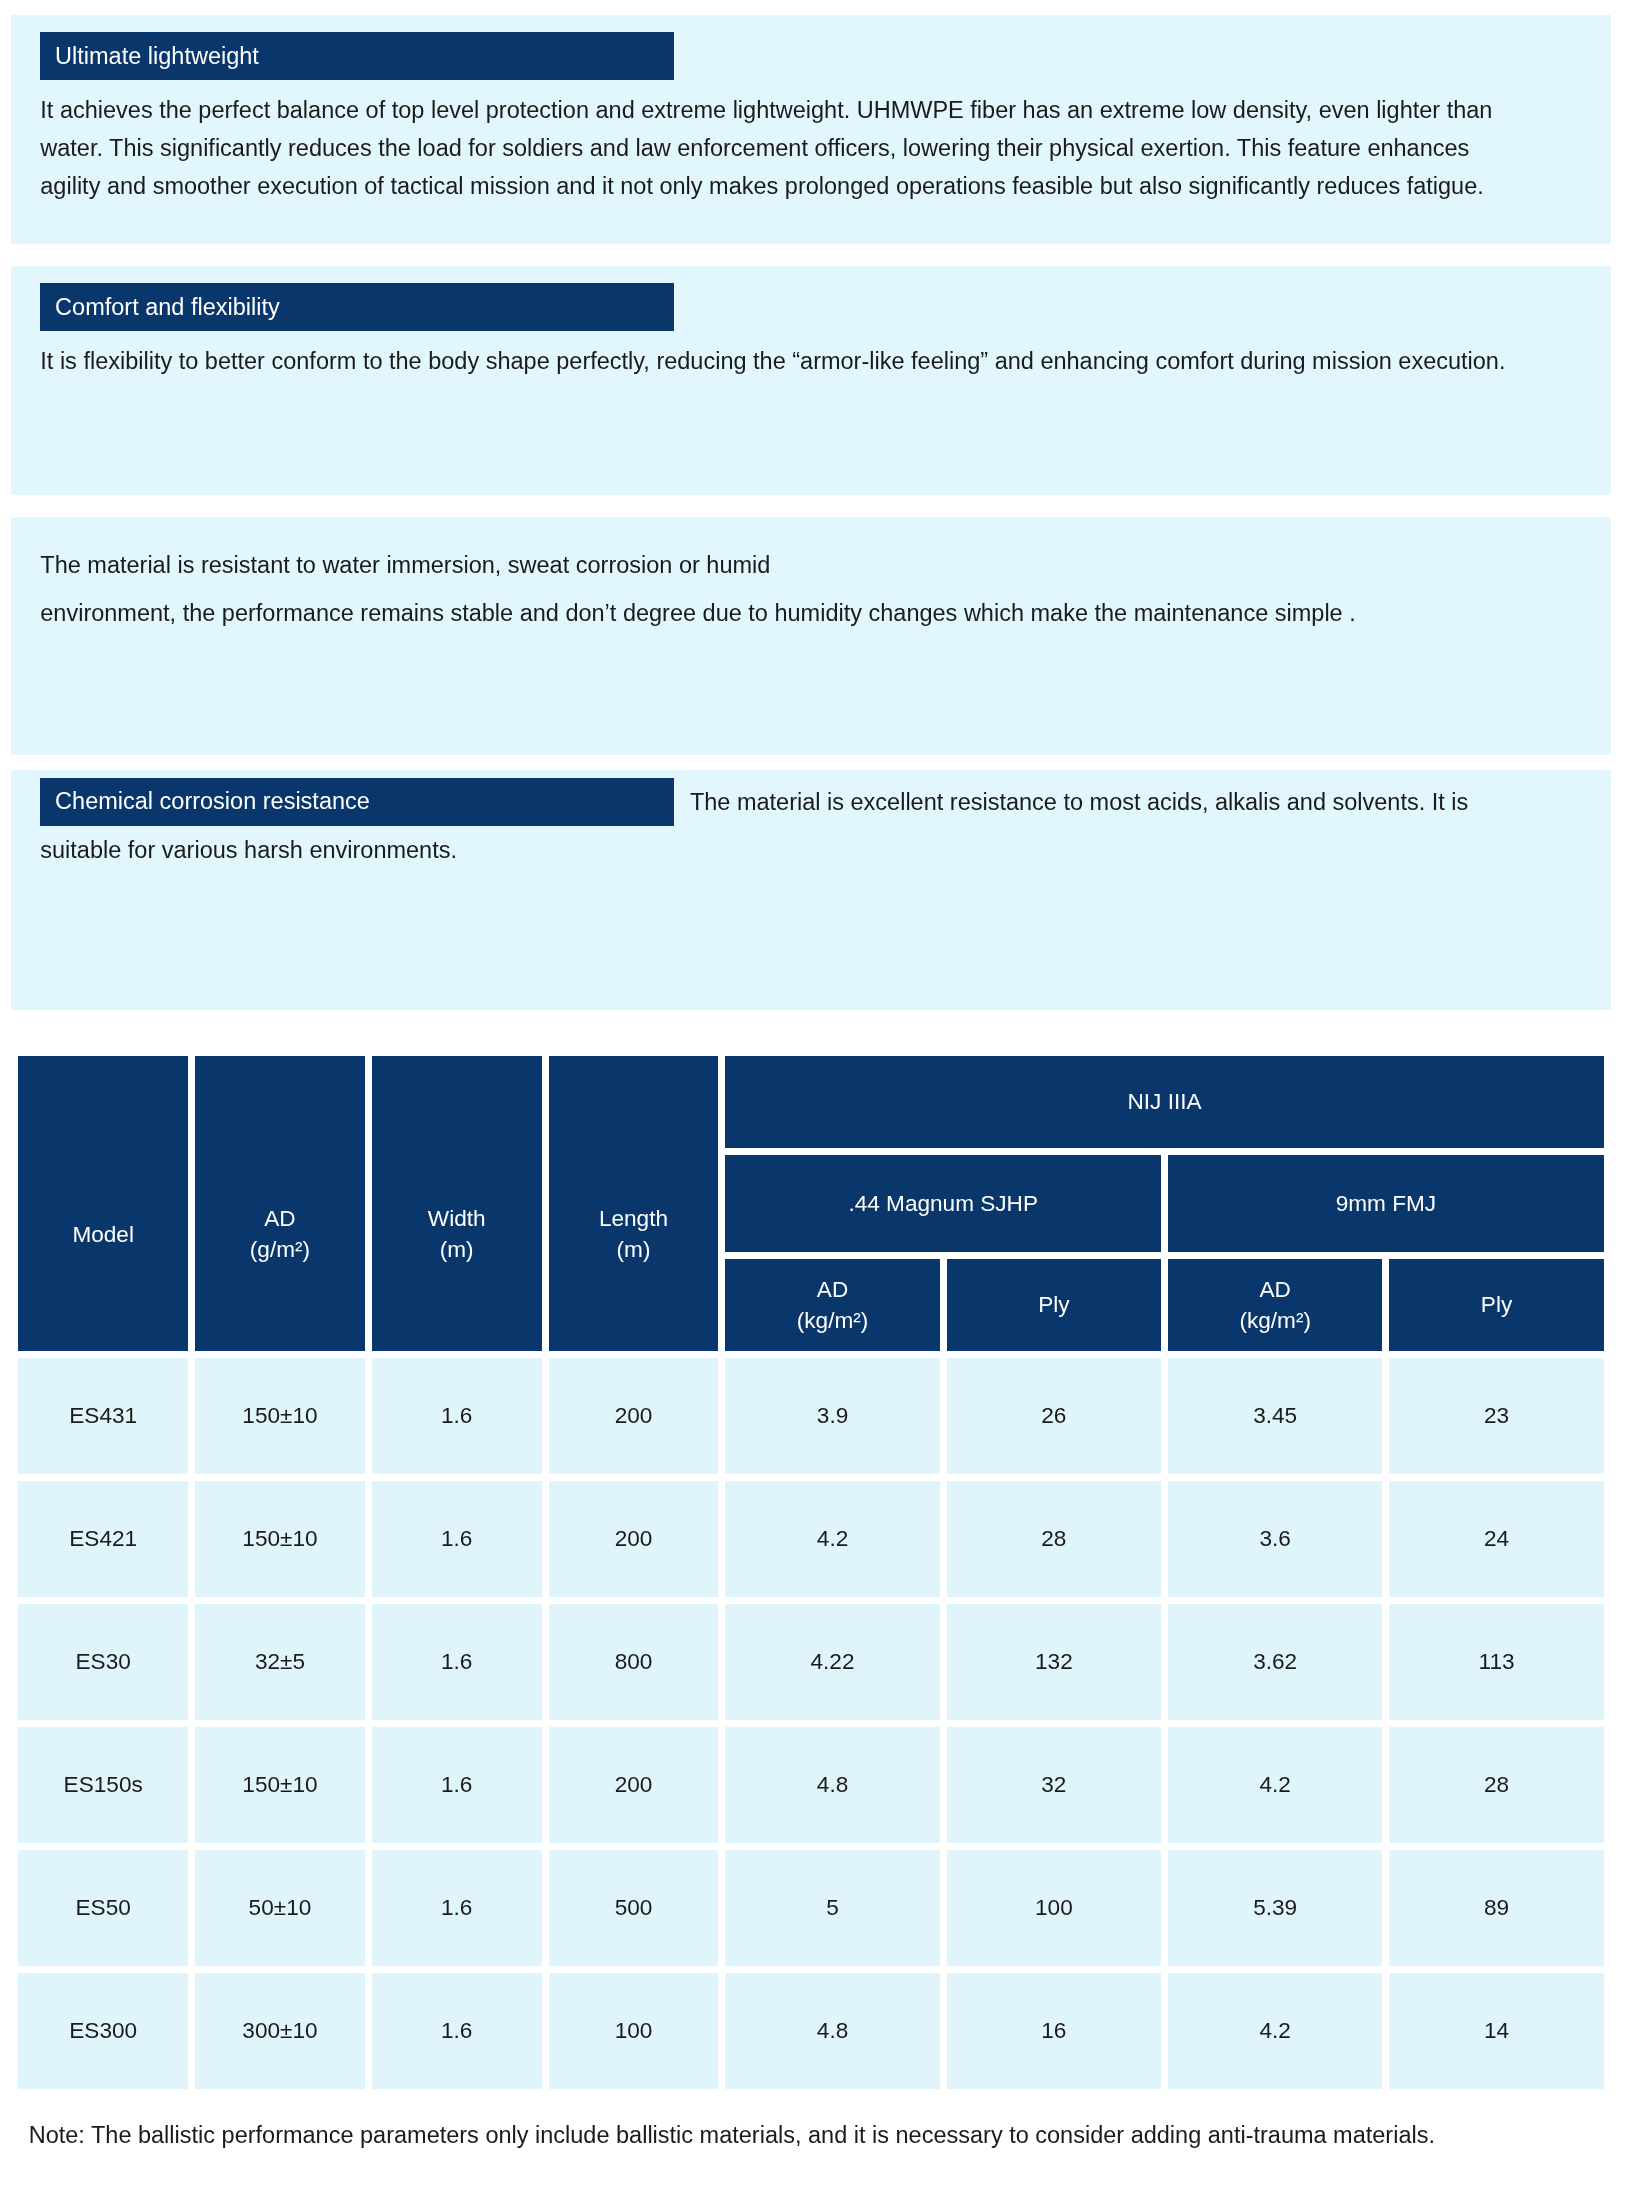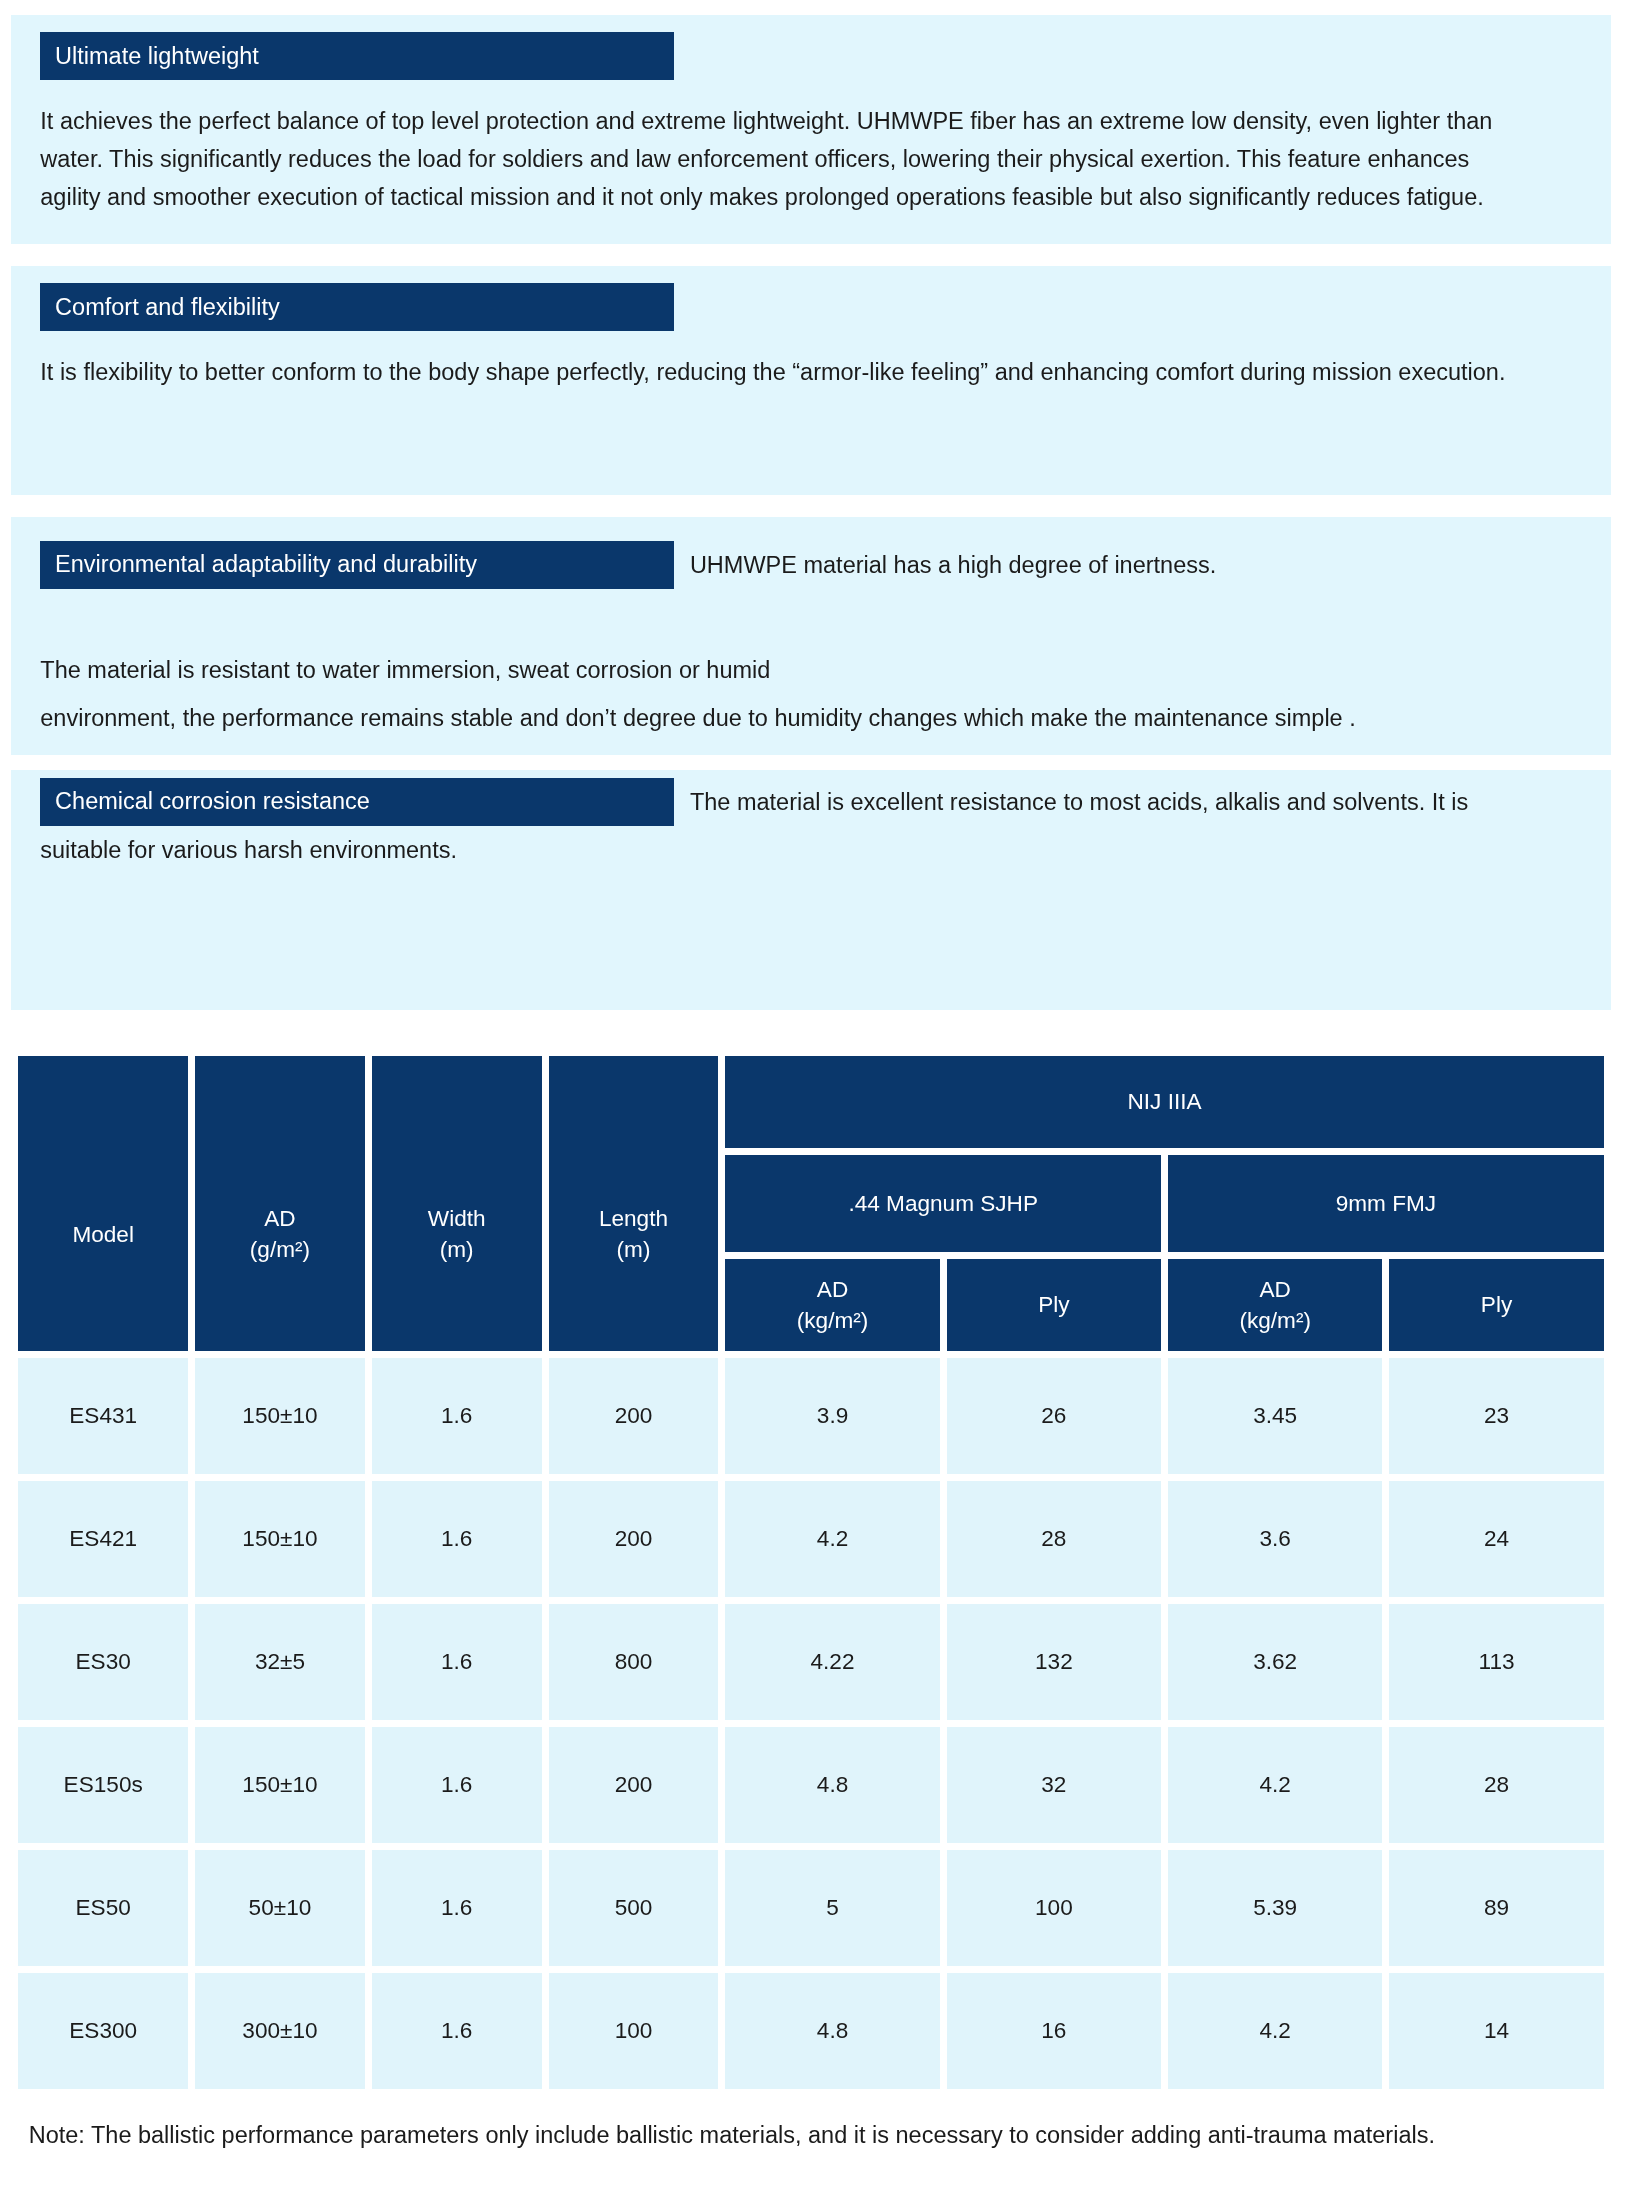--- a/index.html
+++ b/index.html
@@ -27,21 +27,21 @@
     color: var(--heading-text, #ffffff);
     width: 634px;
     height: 48px;
     font-size: 23.5px;
     display: flex;
     align-items: center;
     padding: 0 8.7px 0 14.8px;
     overflow: hidden;
   }
   .panel p.body {
-    margin: 22px 0 0 0;
+    margin: 11px 0 0 0;
     font-size: 23.5px;
     line-height: 38px;
     max-width: 1469px;
   }
   .iblock { margin: 0; }
   .iblock::after { content: ""; display: block; clear: both; }
   .iblock .bar { float: left; margin-right: 15.6px; }
   .itext {
     font-size: 23.5px;
     line-height: 48px;
@@ -100,25 +100,20 @@
   </section>
 
   <section class="panel p2">
     <div class="bar">
       <span>Comfort and flexibility</span>
     </div>
     <p class="body">It is flexibility to better conform to the body shape perfectly, reducing the “armor-like feeling” and enhancing comfort during mission execution.</p>
   </section>
 
   <section class="panel p3">
-    <div class="iblock">
-      <span class="bar">
-        <span>Environmental adaptability and durability</span>
-      </span><span class="itext">UHMWPE material has a high degree of inertness.</span>
-    </div>
     <div class="iblock">
       <span class="itext">The material is resistant to water immersion, sweat corrosion or humid
 environment, the performance remains stable and don’t degree due to humidity changes which make the maintenance simple .</span>
     </div>
   </section>
 
   <section class="panel p4">
     <div class="iblock">
       <span class="bar">
         <span>Chemical corrosion resistance</span>

